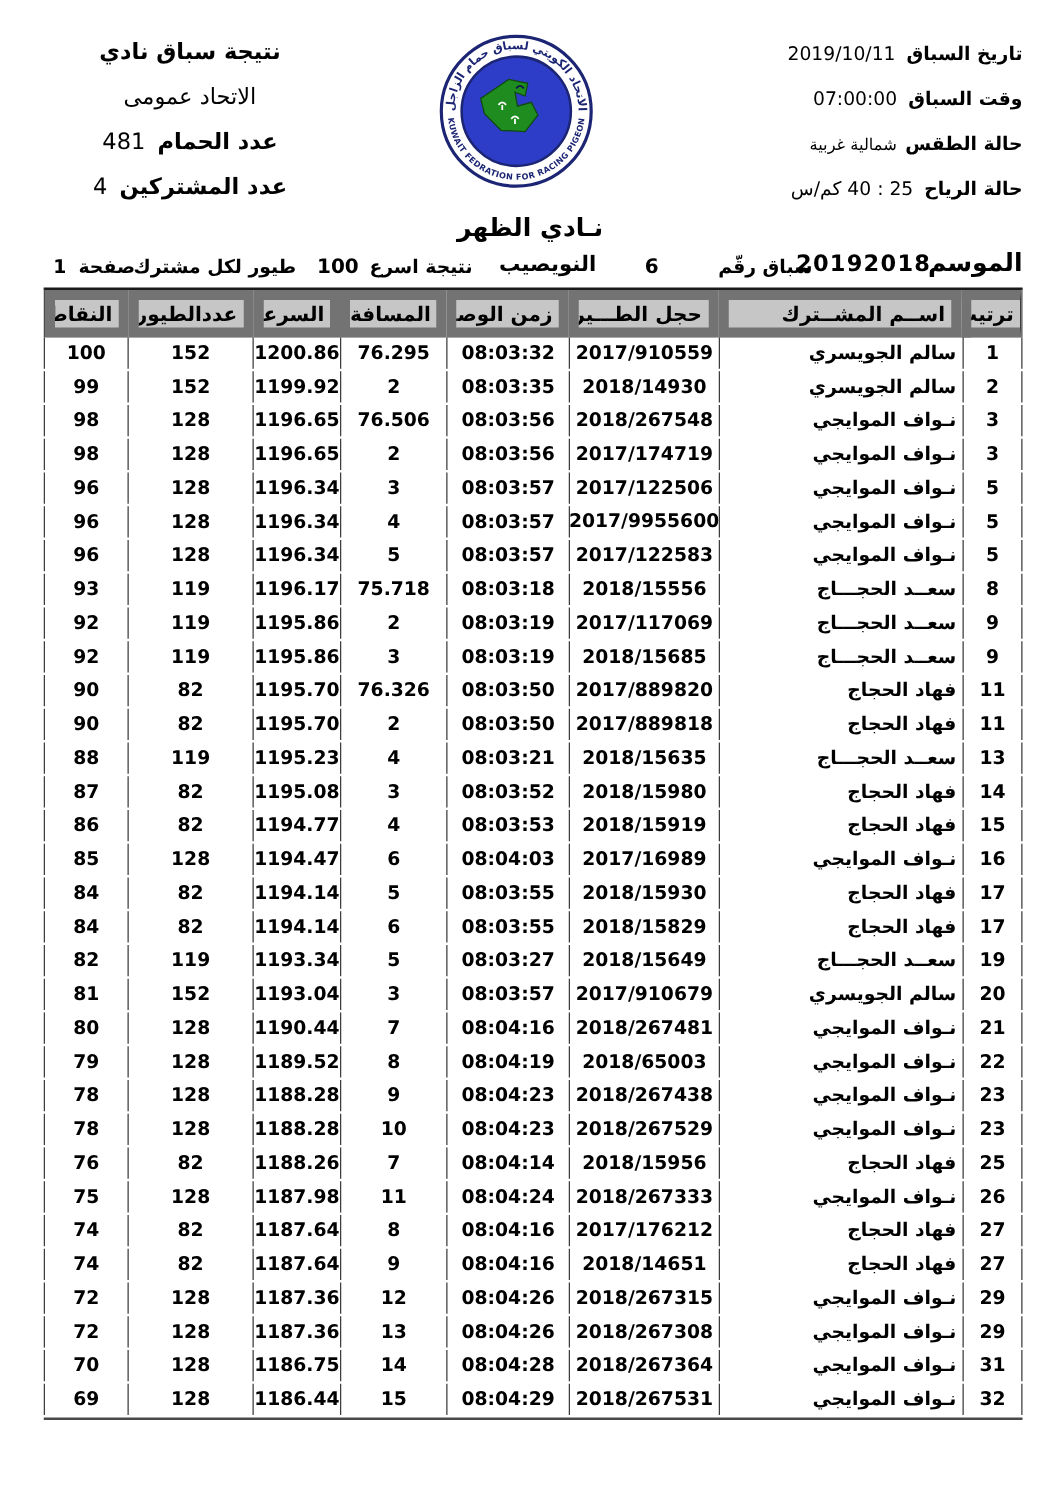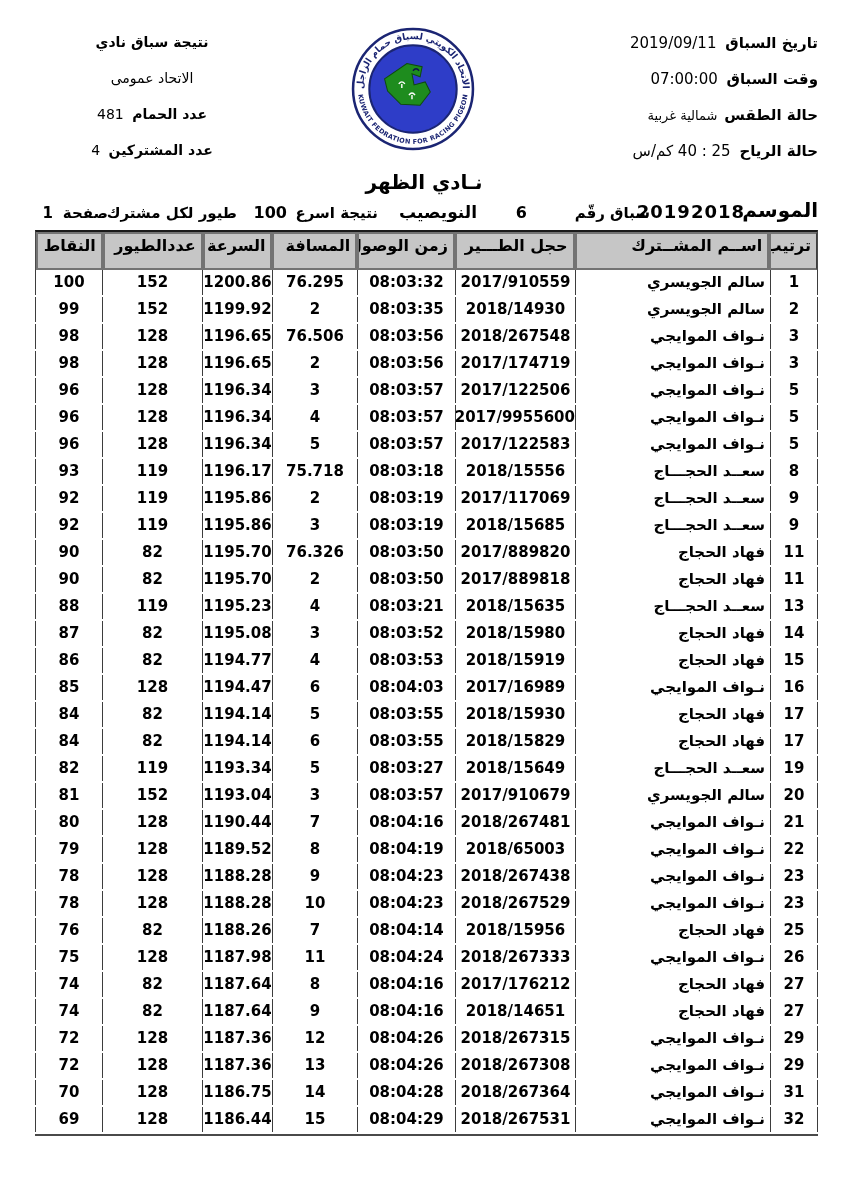--- a/index.html
+++ b/index.html
@@ -7,21 +7,21 @@
   body {
     width:848px; height:1200px; position:relative; overflow:hidden;
     font-family:"DejaVu Sans", sans-serif; color:#000;
   }
   .page { position:absolute; inset:0; background:#fff; direction:rtl; }
 
   
   .hdr-right { position:absolute; top:28px; right:30px; width:270px; text-align:right; }
   .hdr-right .line { height:36px; line-height:30px; font-size:15px; white-space:nowrap; }
   .hdr-left { position:absolute; top:26px; left:52px; width:200px; text-align:center; }
-  .hdr-left .line { height:36px; line-height:32px; font-size:14px; white-space:nowrap; }
+  .hdr-left .line { height:36px; line-height:32px; font-size:18px; white-space:nowrap; }
   .lbl { font-weight:bold; }
   .val { font-weight:normal; margin-right:4px; }
   .val-small { font-weight:normal; font-size:13px; margin-right:2px;margin-top:23px; }
   .t-bold { font-weight:bold; font-size:16px; }
 
   
   .logo-wrap { position:absolute; top:26px; left:350px; width:126px; height:126px; }
 
   
   .club-line { position:absolute; top:170px; left:0; right:0; text-align:center;
@@ -39,21 +39,21 @@
   .s-page-label    { right:740px; font-size:15px; }
   .s-page-no       { right:795px; font-size:15px; }
 
   
   .race-table { position:absolute; top:230px; right:30px; width:783px; direction:rtl; }
   .thead {
     display:flex; direction:rtl; height:40px; background:#fff;
     border-top:2px solid #1a1a1a; border-right:1px solid #4a4a4a; border-left:1px solid #4a4a4a;
   }
   .hcell {
-    background:#c6c6c6; border:2px solid #737373; font-weight:bold; font-size:16px;
+    background:#c6c6c6; border:8px solid #737373; font-weight:bold; font-size:16px;
     padding:2px 5px 0 2px; text-align:right; white-space:nowrap; overflow:hidden;
   }
   .tbody { }
   .trow { display:flex; direction:rtl; height:25px; margin-bottom:2px; align-items:center; }
   .cell {
     height:25px; line-height:24px; font-weight:bold; font-size:15px;
     border-left:1px solid #3d3d3d; text-align:center; white-space:nowrap; overflow:hidden;
   }
   .c-rank   { width:48px;  border-right:1px solid #3d3d3d; }
   .c-name   { width:195px; text-align:right; padding-left:2px; padding-right:5px; }
@@ -66,21 +66,21 @@
   .table-bottom { border-top:2px solid #4a4a4a; height:0; }
 </style>
 </head>
 <body>
 
 <div class="page">
 
   <div class="hdr-right">
     <div class="line">
       <span class="lbl">تاريخ السباق</span>
-      <span class="val">2019/09/11</span>
+      <span class="val">2019/10/11</span>
     </div>
     <div class="line">
       <span class="lbl">وقت السباق</span>
       <span class="val">07:00:00</span>
     </div>
     <div class="line">
       <span class="lbl">حالة الطقس</span>
       <span class="val-small">شمالية غربية</span>
     </div>
     <div class="line">

